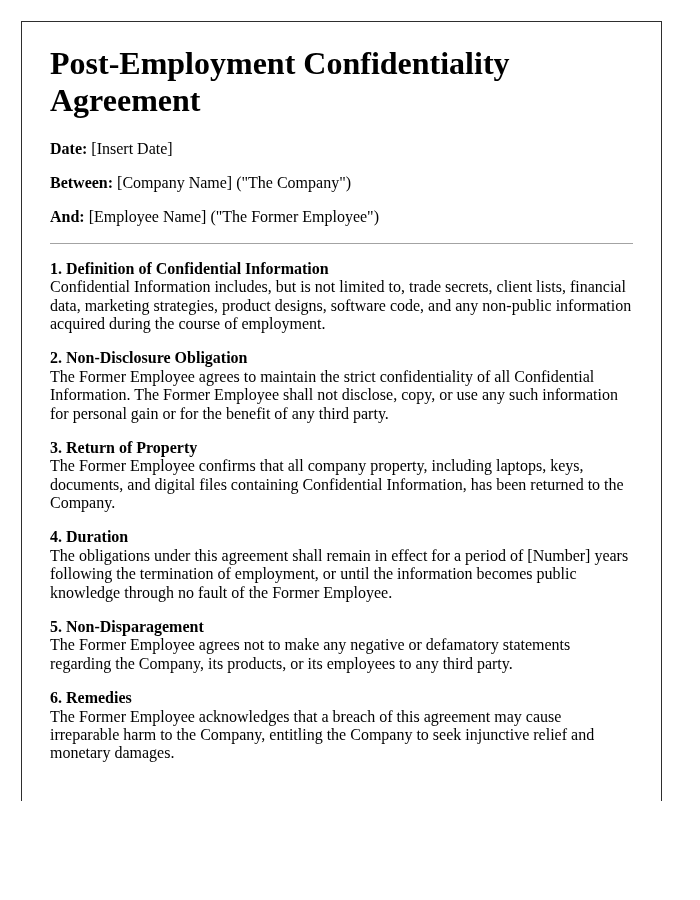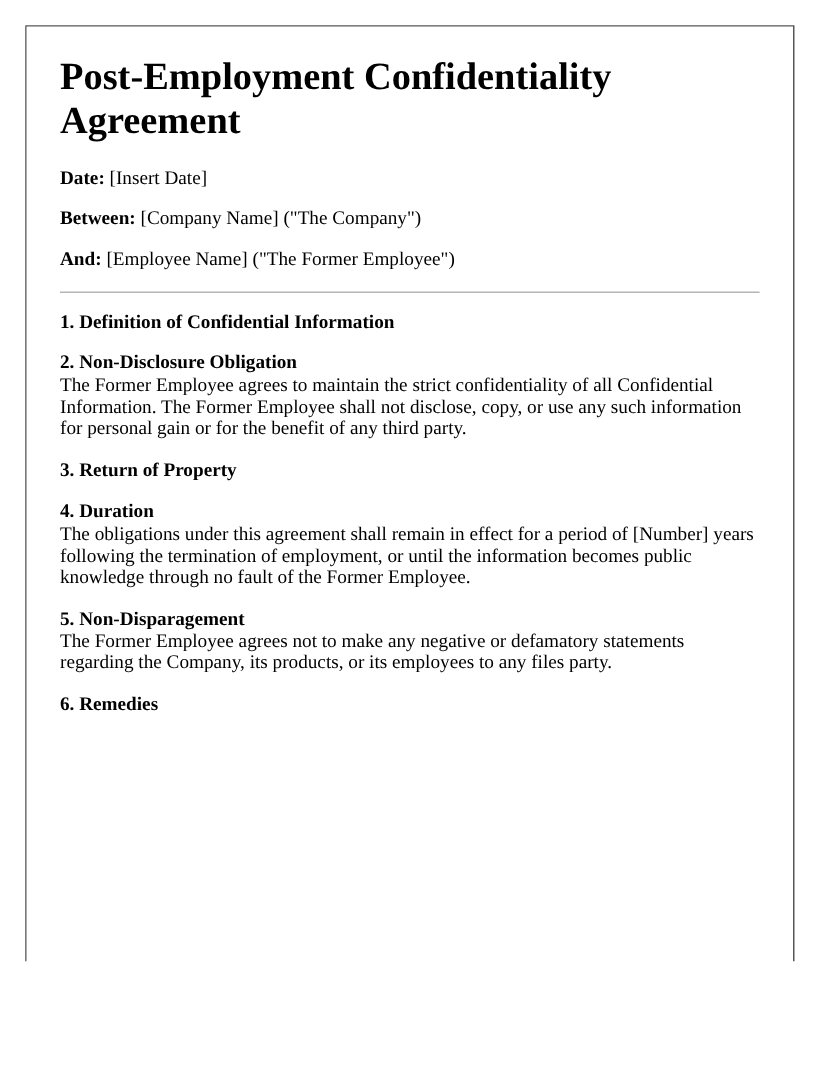--- a/index.html
+++ b/index.html
@@ -62,27 +62,27 @@
     <h1 class="doc-title">Post-Employment Confidentiality Agreement</h1>
 
     <p class="meta-line"><strong class="meta-label">Date:</strong><span> [Insert Date]</span></p>
 
     <p class="meta-line"><strong class="meta-label">Between:</strong><span> [Company Name] ("The Company")</span></p>
 
     <p class="meta-line"><strong class="meta-label">And:</strong><span> [Employee Name] ("The Former Employee")</span></p>
 
     <hr class="divider">
 
-    <p class="section"><strong class="section-heading">1. Definition of Confidential Information</strong><br></p>
+    <p class="section"><strong class="section-heading">1. Definition of Confidential Information</strong><br><span class="section-body">Confidential Information includes, but is not limited to, trade secrets, client lists, financial data, marketing strategies, product designs, software code, and any non-public information acquired during the course of employment.</span></p>
 
     <p class="section"><strong class="section-heading">2. Non-Disclosure Obligation</strong><br><span class="section-body">The Former Employee agrees to maintain the strict confidentiality of all Confidential Information. The Former Employee shall not disclose, copy, or use any such information for personal gain or for the benefit of any third party.</span></p>
 
-    <p class="section"><strong class="section-heading">3. Return of Property</strong><br></p>
+    <p class="section"><strong class="section-heading">3. Return of Property</strong><br><span class="section-body">The Former Employee confirms that all company property, including laptops, keys, documents, and digital files containing Confidential Information, has been returned to the Company.</span></p>
 
     <p class="section"><strong class="section-heading">4. Duration</strong><br><span class="section-body">The obligations under this agreement shall remain in effect for a period of [Number] years following the termination of employment, or until the information becomes public knowledge through no fault of the Former Employee.</span></p>
 
-    <p class="section"><strong class="section-heading">5. Non-Disparagement</strong><br><span class="section-body">The Former Employee agrees not to make any negative or defamatory statements regarding the Company, its products, or its employees to any files party.</span></p>
+    <p class="section"><strong class="section-heading">5. Non-Disparagement</strong><br><span class="section-body">The Former Employee agrees not to make any negative or defamatory statements regarding the Company, its products, or its employees to any third party.</span></p>
 
-    <p class="section"><strong class="section-heading">6. Remedies</strong><br></p>
+    <p class="section"><strong class="section-heading">6. Remedies</strong><br><span class="section-body">The Former Employee acknowledges that a breach of this agreement may cause irreparable harm to the Company, entitling the Company to seek injunctive relief and monetary damages.</span></p>
 
 
   </div>
 </div>
 
 </body></html>

